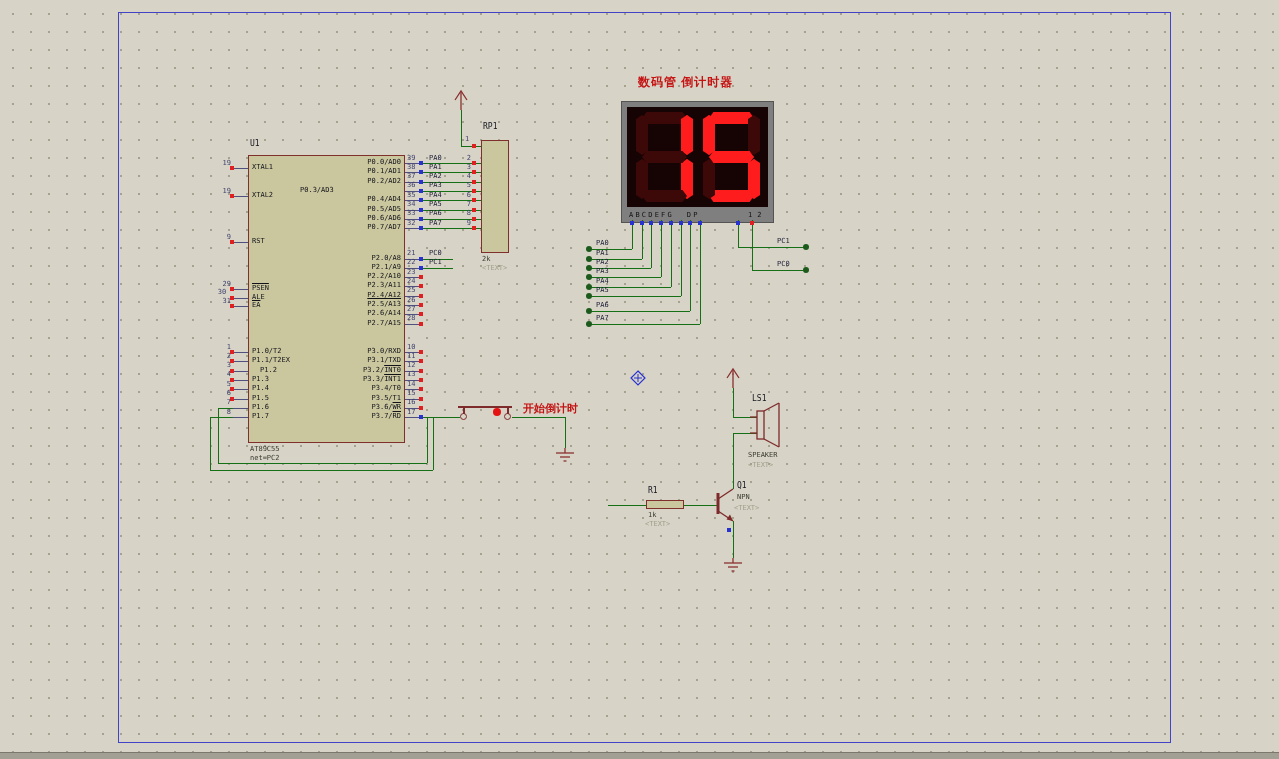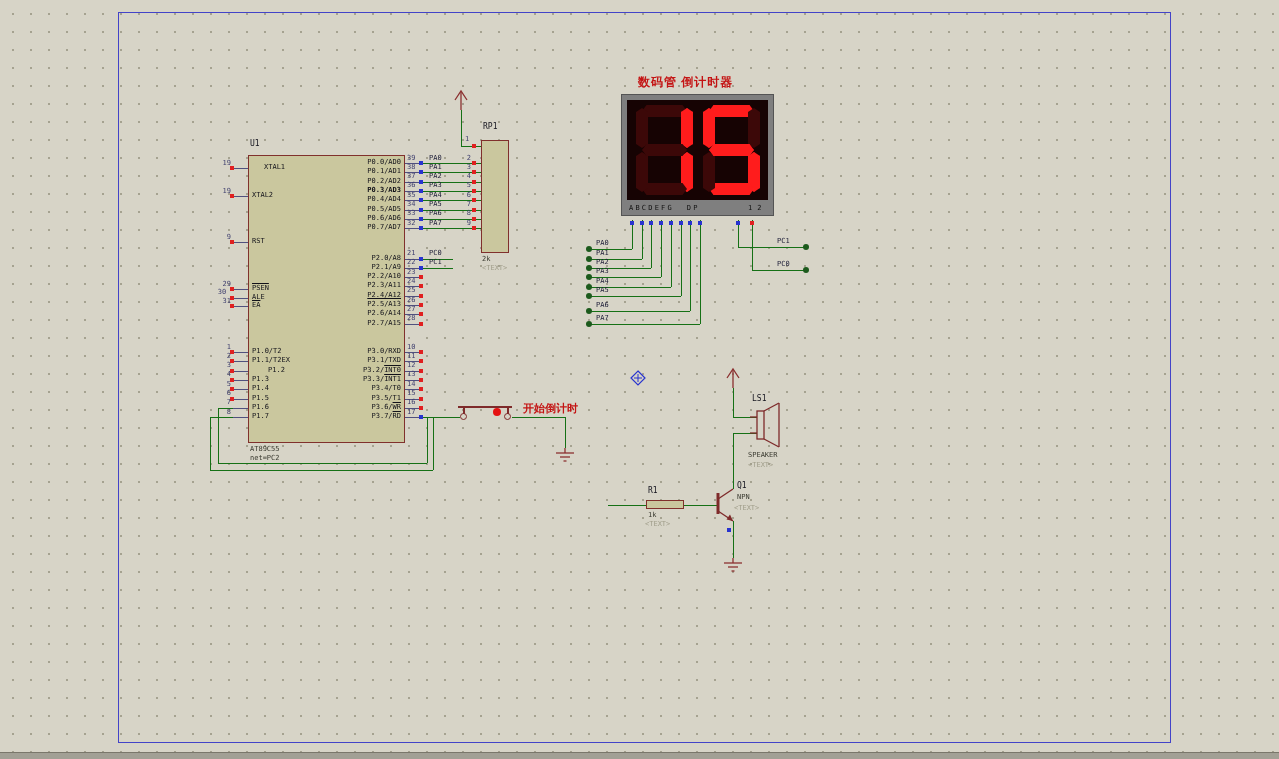--- a/index.html
+++ b/index.html
@@ -26,21 +26,21 @@
   .pnum { font-size:7px; color:#3f3f6e; }
   .pname { font-size:7px; color:#12121a; }
   .net { font-size:7px; color:#20203a; }
   .ref { font-size:8px; color:#15151f; }
   .val { font-size:7px; color:#3a3a30; }
   .ph { font-size:7px; color:#a09d8a; }
   .bar { text-decoration: overline; }
   .cn-big { font:bold 12px "Liberation Sans", sans-serif; color:#c41414; letter-spacing:1px; }
   .cn-small { font:bold 11px "Liberation Sans", sans-serif; color:#c41414; }
   
-  .disp { position:absolute; left:621px; top:94px; width:153px; height:122px; background:#7f7f7f; border:1px solid #545454; z-index:1; }
+  .disp { position:absolute; left:621px; top:101px; width:153px; height:122px; background:#7f7f7f; border:1px solid #545454; z-index:1; }
   .disp-screen { position:absolute; left:5px; top:5px; width:141px; height:100px; background:#160303; }
   .digit { position:absolute; top:4px; width:59px; height:92px; }
   .seg { position:absolute; background:#3c0808; }
   .seg.on { background:#ff1c1c; box-shadow:0 0 6px rgba(255,60,60,.85); }
   .seg.h { height:12px; width:45px; left:7px; clip-path:polygon(10% 0,90% 0,100% 50%,90% 100%,10% 100%,0 50%); }
   .seg.v { width:12px; height:40px; clip-path:polygon(0 10%,50% 0,100% 10%,100% 90%,50% 100%,0 90%); }
   .seg-a { top:1px; } .seg-g { top:40px; } .seg-d { top:79px; }
   .seg-f { left:1px; top:4px; } .seg-b { left:46px; top:4px; }
   .seg-e { left:1px; top:48px; } .seg-c { left:46px; top:48px; }
   .disp-lbl { font-size:7px; color:#111; letter-spacing:2.2px; }
@@ -156,21 +156,21 @@
 
   <svg class="glyph" style="left:630px;top:370px" width="16" height="16">
     <path d="M8 1 L15 8 L8 15 L1 8 Z" fill="none" stroke="#2833cf" stroke-width="1.2"></path>
     <line x1="8" y1="4" x2="8" y2="12" stroke="#2833cf" stroke-width="1"></line>
     <line x1="4" y1="8" x2="12" y2="8" stroke="#2833cf" stroke-width="1"></line>
   </svg>
 
   <div class="bottom-strip"></div>
 <div class="stub" style="left: 233px; top: 168px; width: 15px; height: 1px;"></div>
     <span class="lbl pnum" style="left: 213px; top: 159.5px; width: 18px; text-align: right;">19</span>
-    <span class="lbl pname" style="left: 264px; top: 164px;"><span>XTAL1</span><span class="bar"></span></span>
+    <span class="lbl pname" style="left: 252px; top: 164px;"><span>XTAL1</span><span class="bar"></span></span>
     <div class="sq red" style="left: 230px; top: 166px; width: 4px; height: 4px;"></div>
     <div class="stub" style="left: 233px; top: 196px; width: 15px; height: 1px;"></div>
     <span class="lbl pnum" style="left: 213px; top: 187.5px; width: 18px; text-align: right;">19</span>
     <span class="lbl pname" style="left: 252px; top: 192px;"><span>XTAL2</span><span class="bar"></span></span>
     <div class="sq red" style="left: 230px; top: 194px; width: 4px; height: 4px;"></div>
     <div class="stub" style="left: 233px; top: 242px; width: 15px; height: 1px;"></div>
     <span class="lbl pnum" style="left: 213px; top: 233.5px; width: 18px; text-align: right;">9</span>
     <span class="lbl pname" style="left: 252px; top: 238px;"><span>RST</span><span class="bar"></span></span>
     <div class="sq red" style="left: 230px; top: 240px; width: 4px; height: 4px;"></div>
     <div class="stub" style="left: 233px; top: 289px; width: 15px; height: 1px;"></div>
@@ -188,21 +188,21 @@
     <div class="stub" style="left: 233px; top: 352px; width: 15px; height: 1px;"></div>
     <span class="lbl pnum" style="left: 213px; top: 343.5px; width: 18px; text-align: right;">1</span>
     <span class="lbl pname" style="left: 252px; top: 348px;"><span>P1.0/T2</span><span class="bar"></span></span>
     <div class="sq red" style="left: 230px; top: 350px; width: 4px; height: 4px;"></div>
     <div class="stub" style="left: 233px; top: 361.3px; width: 15px; height: 1px;"></div>
     <span class="lbl pnum" style="left: 213px; top: 352.8px; width: 18px; text-align: right;">2</span>
     <span class="lbl pname" style="left: 252px; top: 357.3px;"><span>P1.1/T2EX</span><span class="bar"></span></span>
     <div class="sq red" style="left: 230px; top: 359.3px; width: 4px; height: 4px;"></div>
     <div class="stub" style="left: 233px; top: 370.6px; width: 15px; height: 1px;"></div>
     <span class="lbl pnum" style="left: 213px; top: 362.1px; width: 18px; text-align: right;">3</span>
-    <span class="lbl pname" style="left: 268px; top: 366.6px;"><span>P1.2</span><span class="bar"></span></span>
+    <span class="lbl pname" style="left: 260px; top: 366.6px;"><span>P1.2</span><span class="bar"></span></span>
     <div class="sq red" style="left: 230px; top: 368.6px; width: 4px; height: 4px;"></div>
     <div class="stub" style="left: 233px; top: 379.9px; width: 15px; height: 1px;"></div>
     <span class="lbl pnum" style="left: 213px; top: 371.4px; width: 18px; text-align: right;">4</span>
     <span class="lbl pname" style="left: 252px; top: 375.9px;"><span>P1.3</span><span class="bar"></span></span>
     <div class="sq red" style="left: 230px; top: 377.9px; width: 4px; height: 4px;"></div>
     <div class="stub" style="left: 233px; top: 389.2px; width: 15px; height: 1px;"></div>
     <span class="lbl pnum" style="left: 213px; top: 380.7px; width: 18px; text-align: right;">5</span>
     <span class="lbl pname" style="left: 252px; top: 385.2px;"><span>P1.4</span><span class="bar"></span></span>
     <div class="sq red" style="left: 230px; top: 387.2px; width: 4px; height: 4px;"></div>
     <div class="stub" style="left: 233px; top: 398.5px; width: 15px; height: 1px;"></div>
@@ -234,21 +234,21 @@
     <div class="stub" style="left: 405px; top: 181.6px; width: 16px; height: 1px;"></div>
     <span class="lbl pnum" style="left: 407px; top: 173.1px;">37</span>
     <span class="lbl pname" style="left: 300px; top: 177.6px; width: 101px; text-align: right;"><span>P0.2/AD2</span><span class="bar"></span></span>
     <div class="wire" style="left: 421px; top: 181.6px; width: 60px; height: 1px;"></div>
     <div class="sq blue" style="left: 419px; top: 179.6px; width: 4px; height: 4px;"></div>
     <span class="lbl net" style="left: 429px; top: 173.1px;">PA2</span>
     <span class="lbl pnum" style="left: 461px; top: 173.1px; width: 10px; text-align: right;">4</span>
     <div class="sq red" style="left: 472px; top: 179.6px; width: 4px; height: 4px;"></div>
     <div class="stub" style="left: 405px; top: 190.9px; width: 16px; height: 1px;"></div>
     <span class="lbl pnum" style="left: 407px; top: 182.4px;">36</span>
-    <span class="lbl pname" style="left: 300px; top: 186.9px; width: 101px; text-align: right; font-weight: bold;"><span>P0.3/AD3</span><span class="bar"></span></span>
+    <span class="lbl pname" style="left: 300px; top: 186.9px; width: 101px; text-align: left;"><span>P0.3/AD3</span><span class="bar"></span></span>
     <div class="wire" style="left: 421px; top: 190.9px; width: 60px; height: 1px;"></div>
     <div class="sq blue" style="left: 419px; top: 188.9px; width: 4px; height: 4px;"></div>
     <span class="lbl net" style="left: 429px; top: 182.4px;">PA3</span>
     <span class="lbl pnum" style="left: 461px; top: 182.4px; width: 10px; text-align: right;">5</span>
     <div class="sq red" style="left: 472px; top: 188.9px; width: 4px; height: 4px;"></div>
     <div class="stub" style="left: 405px; top: 200.2px; width: 16px; height: 1px;"></div>
     <span class="lbl pnum" style="left: 407px; top: 191.7px;">35</span>
     <span class="lbl pname" style="left: 300px; top: 196.2px; width: 101px; text-align: right;"><span>P0.4/AD4</span><span class="bar"></span></span>
     <div class="wire" style="left: 421px; top: 200.2px; width: 60px; height: 1px;"></div>
     <div class="sq blue" style="left: 419px; top: 198.2px; width: 4px; height: 4px;"></div>

